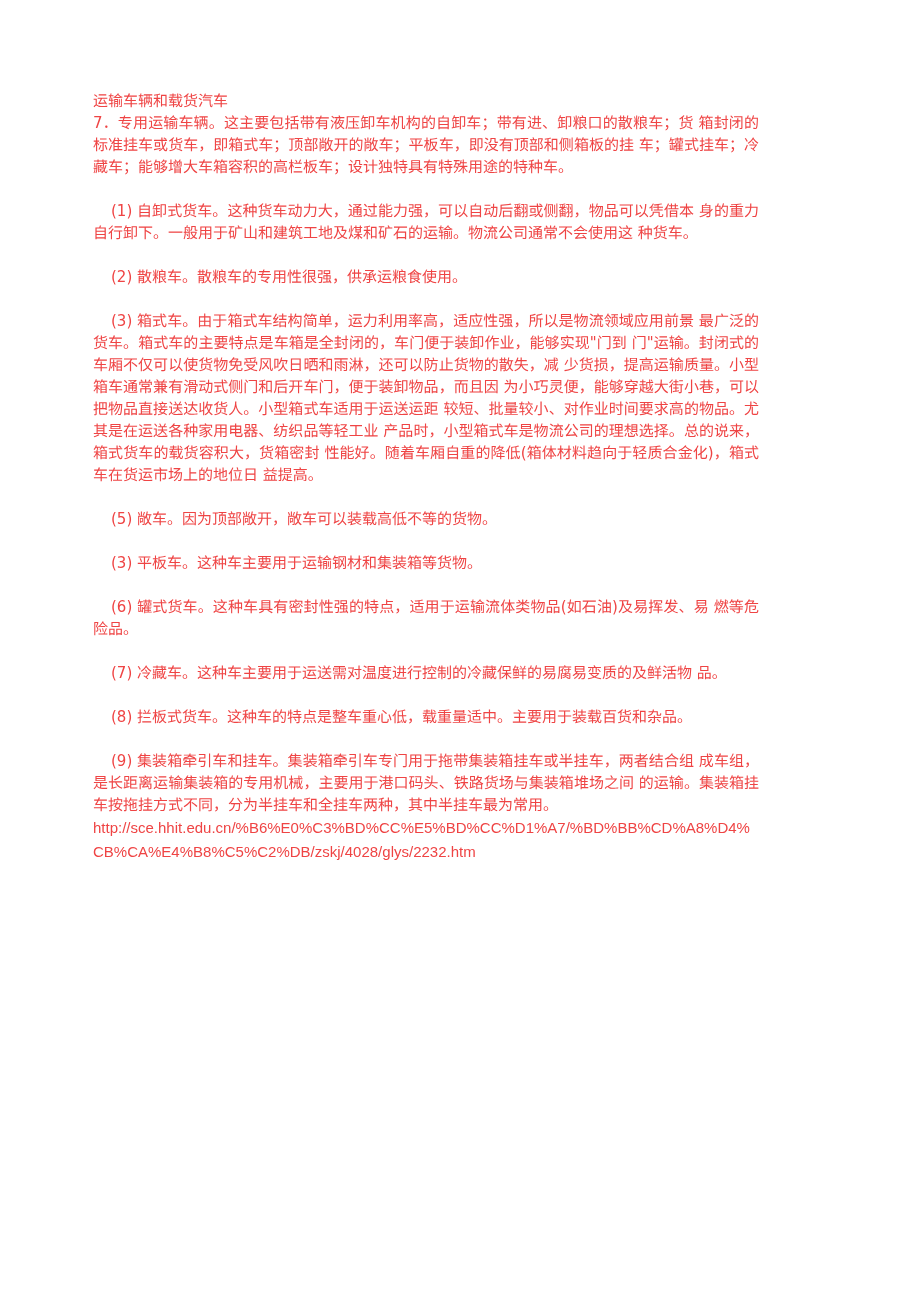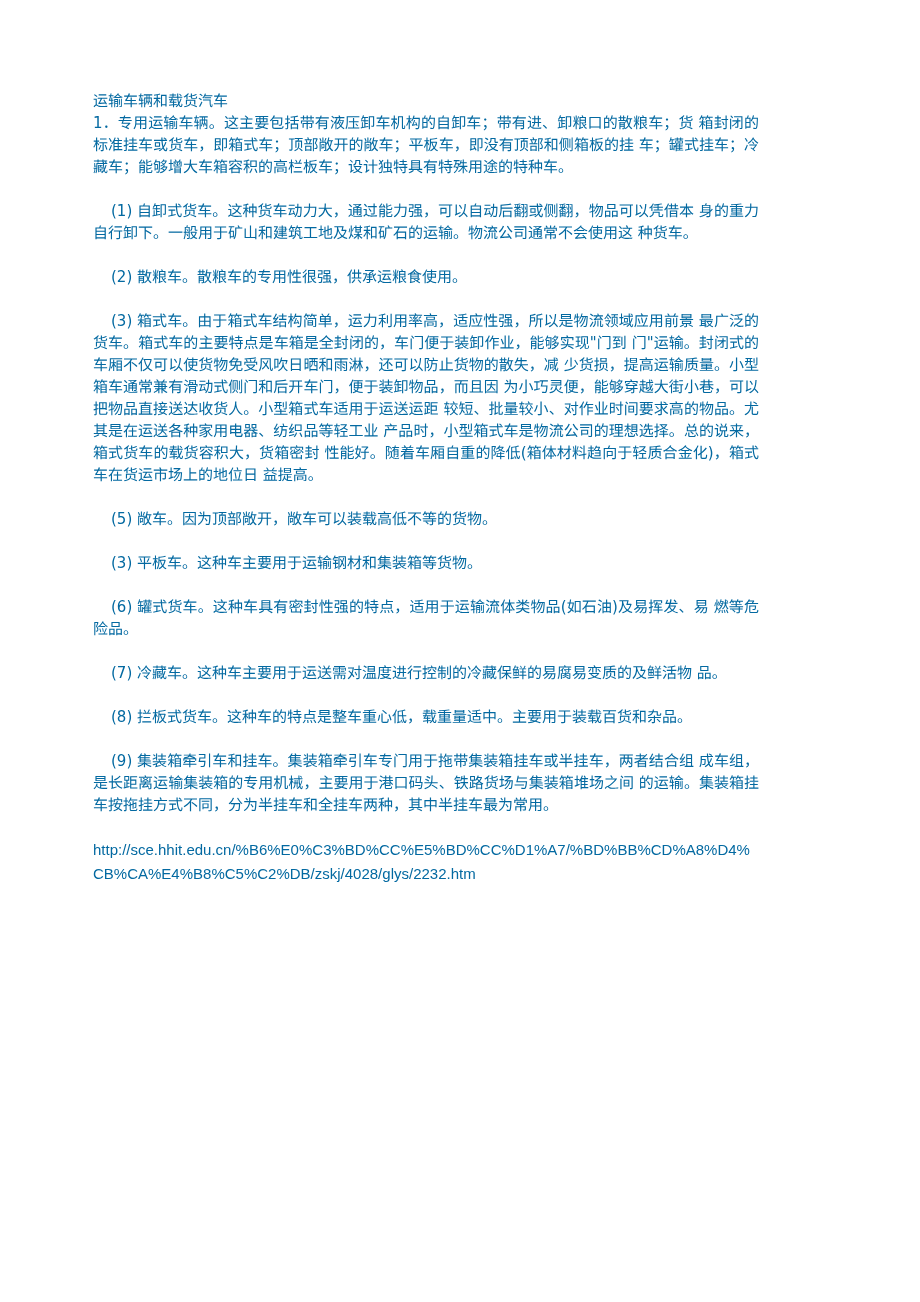--- a/index.html
+++ b/index.html
@@ -11,49 +11,48 @@
   .page {
     width: 872px;
     min-height: 1302px;
     margin: 0 auto;
     background: #ffffff;
     box-sizing: border-box;
     padding: 90px 137px 60px 69px;
     font-family: "DejaVu Sans", "Liberation Sans", sans-serif;
     font-size: 15px;
     line-height: 22px;
-    color: #0369a1;
+    color: #ef4444;
   }
   .para {
     margin: 0;
     text-align: justify;
     word-break: break-word;
   }
   .para + .para.spaced {
     margin-top: 22px;
   }
   .indent-1 { text-indent: 1.2em; }
   .indent-2 { text-indent: 1.9em; }
   .url-block {
-    margin-top: 22px;
     text-align: left;
     word-break: break-all;
     font-family: "Liberation Sans", "DejaVu Sans", sans-serif;
     font-size: 15px;
     line-height: 24px;
   }
 </style>
 </head>
 <body>
 
 <div class="page">
 
   <p class="para">运输车辆和载货汽车</p>
 
-  <p class="para">1．专用运输车辆。这主要包括带有液压卸车机构的自卸车；带有进、卸粮口的散粮车；货 箱封闭的标准挂车或货车，即箱式车；顶部敞开的敞车；平板车，即没有顶部和侧箱板的挂 车；罐式挂车；冷藏车；能够增大车箱容积的高栏板车；设计独特具有特殊用途的特种车。</p>
+  <p class="para">7．专用运输车辆。这主要包括带有液压卸车机构的自卸车；带有进、卸粮口的散粮车；货 箱封闭的标准挂车或货车，即箱式车；顶部敞开的敞车；平板车，即没有顶部和侧箱板的挂 车；罐式挂车；冷藏车；能够增大车箱容积的高栏板车；设计独特具有特殊用途的特种车。</p>
 
   <p class="para spaced indent-1">(1) 自卸式货车。这种货车动力大，通过能力强，可以自动后翻或侧翻，物品可以凭借本 身的重力自行卸下。一般用于矿山和建筑工地及煤和矿石的运输。物流公司通常不会使用这 种货车。</p>
 
   <p class="para spaced indent-1">(2) 散粮车。散粮车的专用性很强，供承运粮食使用。</p>
 
   <p class="para spaced indent-1">(3) 箱式车。由于箱式车结构简单，运力利用率高，适应性强，所以是物流领域应用前景 最广泛的货车。箱式车的主要特点是车箱是全封闭的，车门便于装卸作业，能够实现"门到 门"运输。封闭式的车厢不仅可以使货物免受风吹日晒和雨淋，还可以防止货物的散失，减 少货损，提高运输质量。小型箱车通常兼有滑动式侧门和后开车门，便于装卸物品，而且因 为小巧灵便，能够穿越大街小巷，可以把物品直接送达收货人。小型箱式车适用于运送运距 较短、批量较小、对作业时间要求高的物品。尤其是在运送各种家用电器、纺织品等轻工业 产品时，小型箱式车是物流公司的理想选择。总的说来，箱式货车的载货容积大，货箱密封 性能好。随着车厢自重的降低(箱体材料趋向于轻质合金化)，箱式车在货运市场上的地位日 益提高。</p>
 
   <p class="para spaced indent-1">(5) 敞车。因为顶部敞开，敞车可以装载高低不等的货物。</p>
 
   <p class="para spaced indent-1">(3) 平板车。这种车主要用于运输钢材和集装箱等货物。</p>

